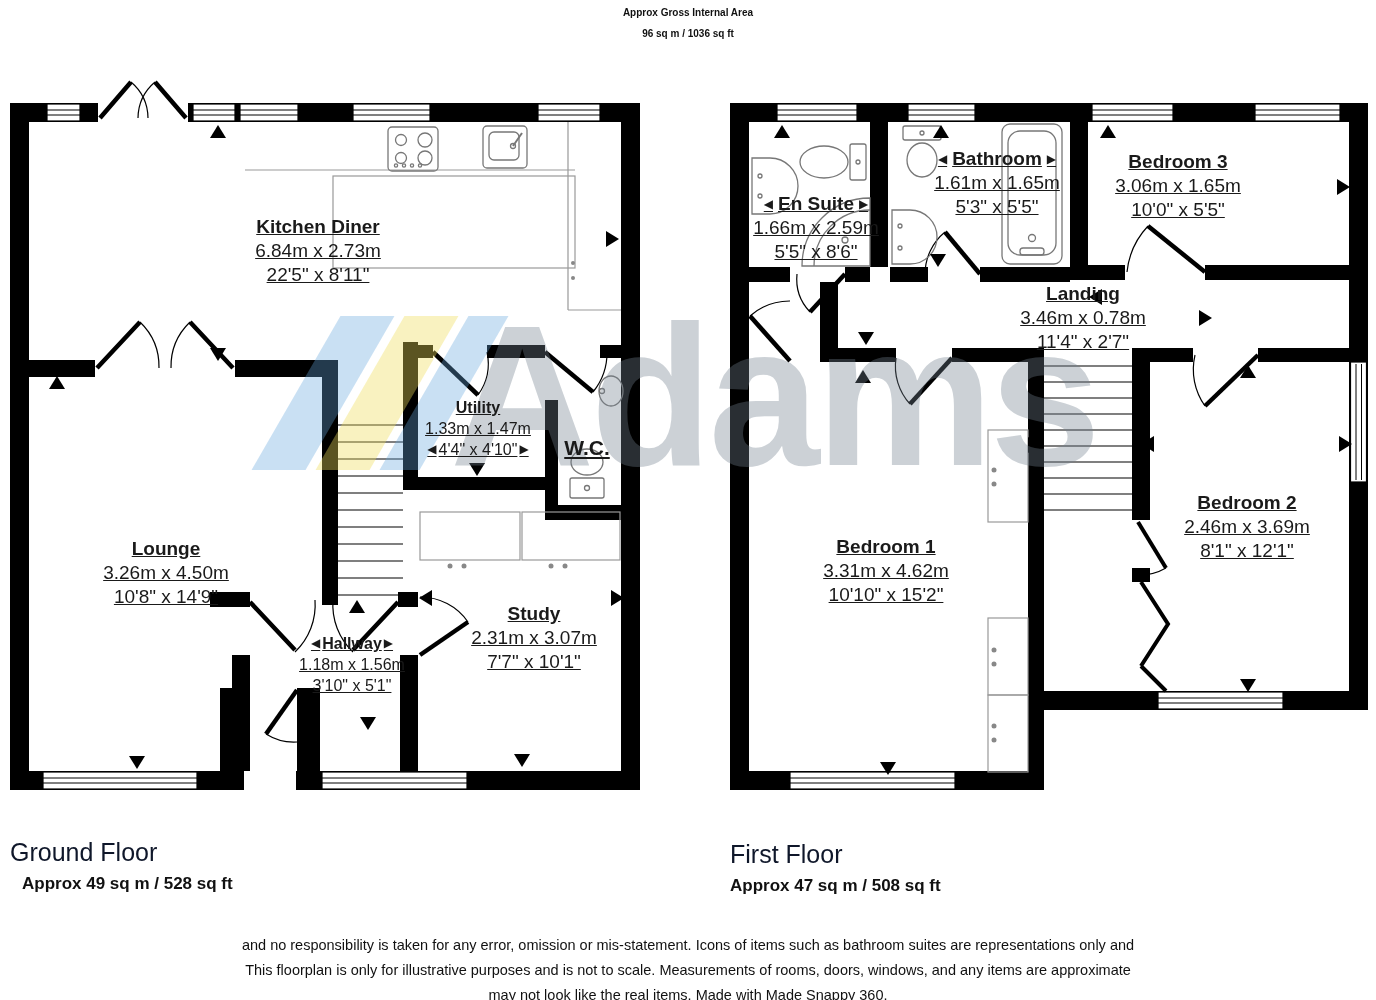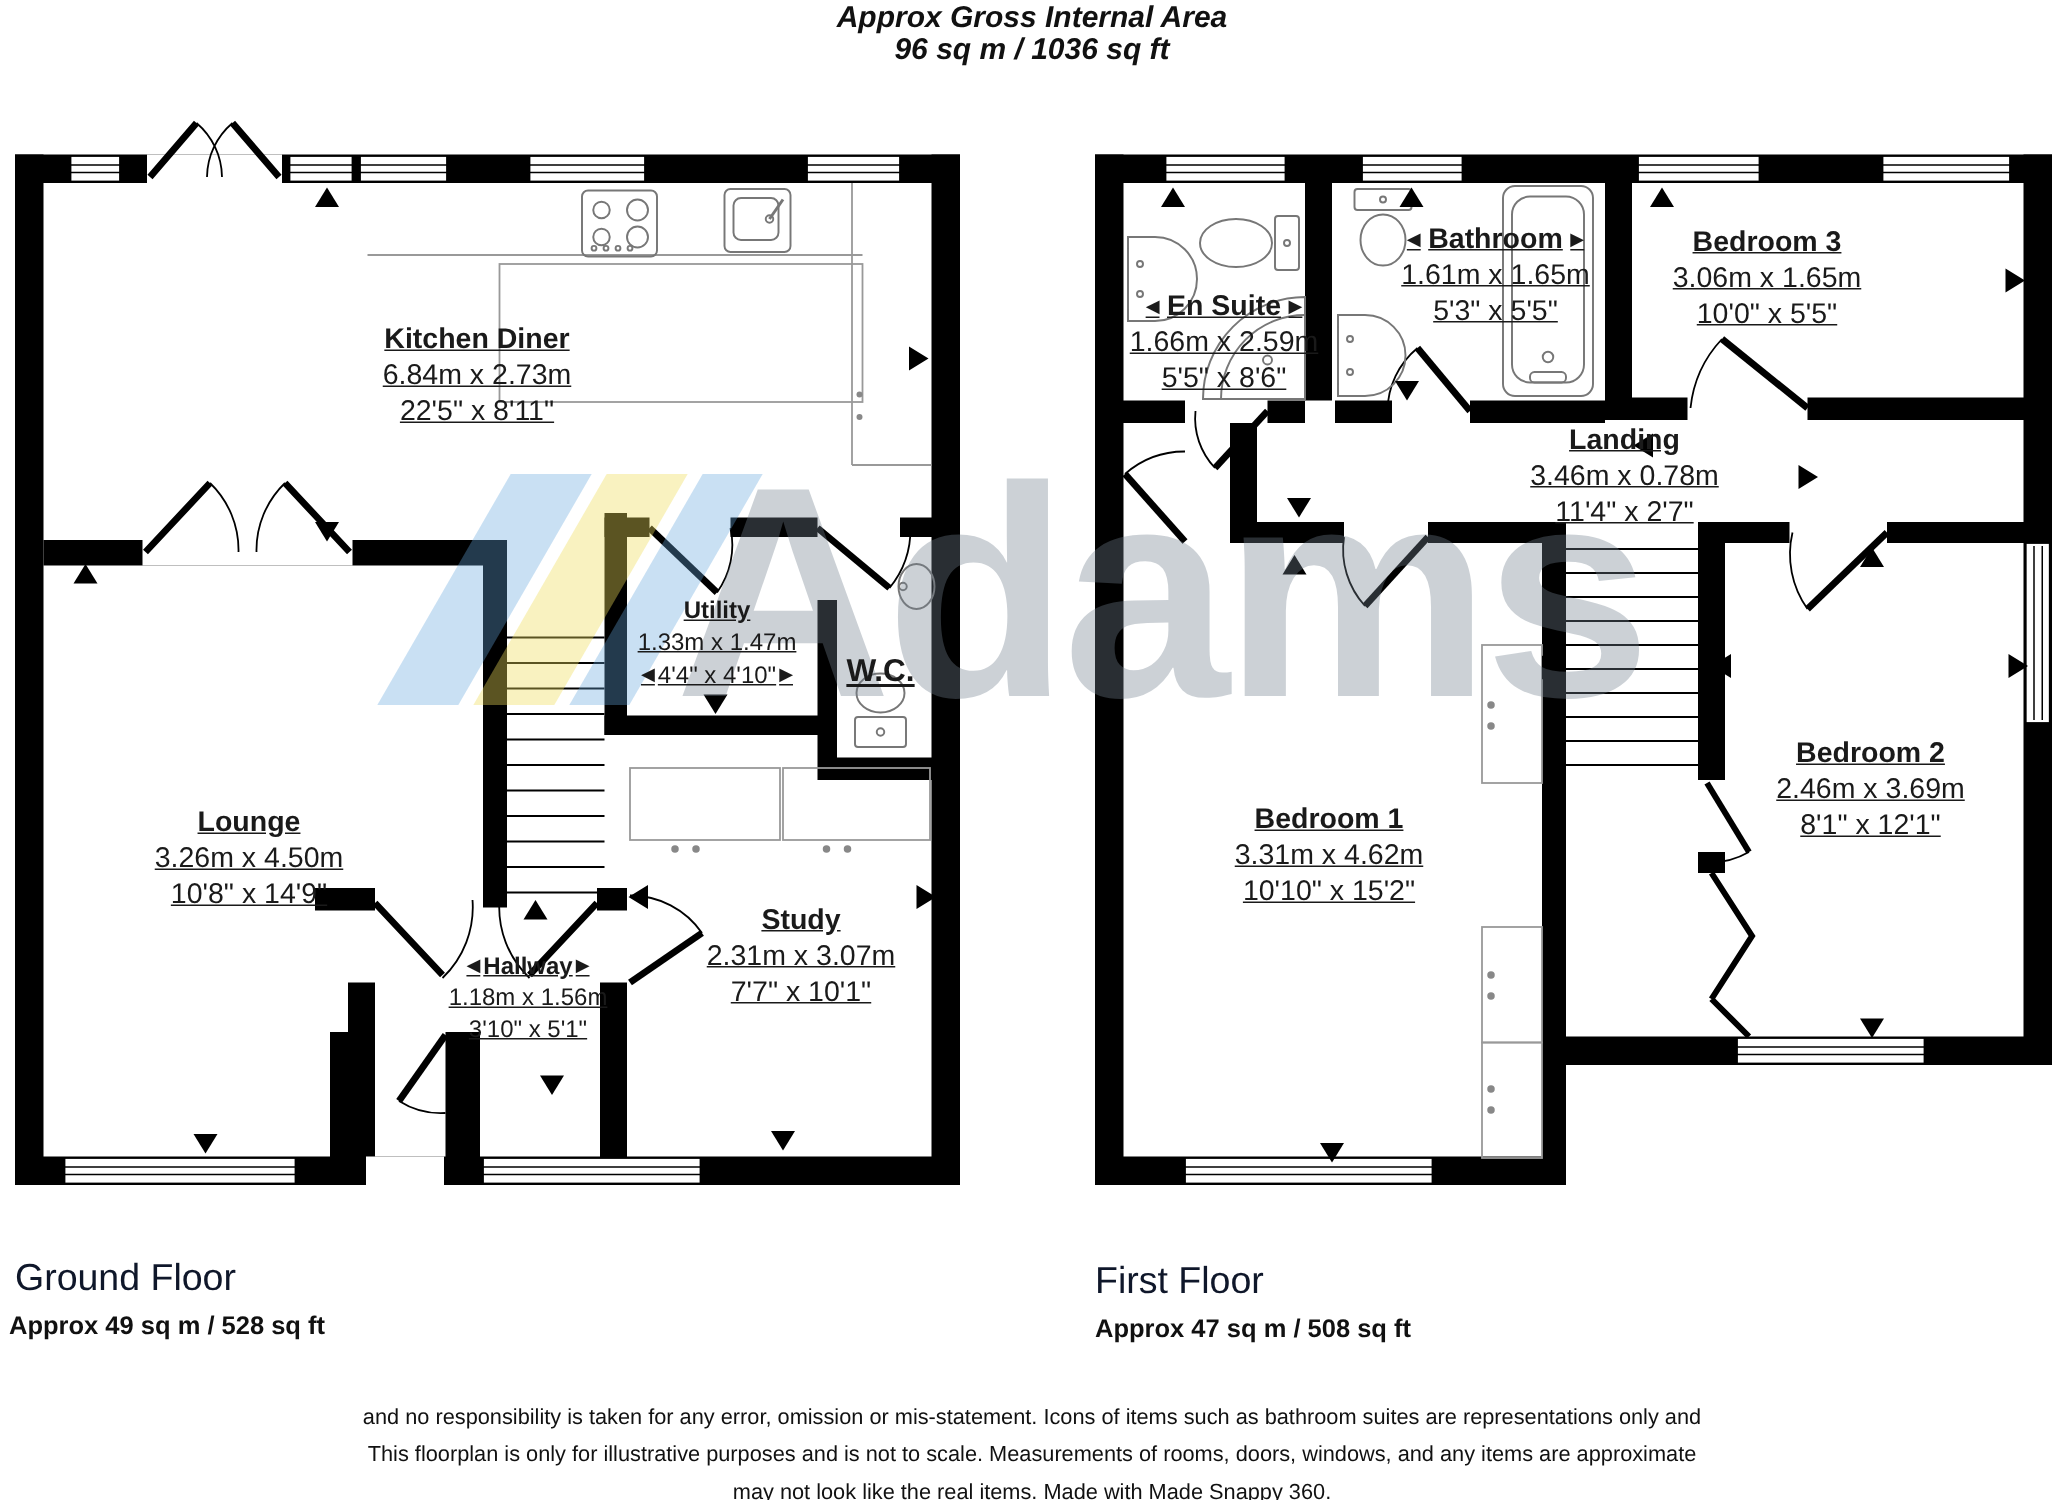--- a/index.html
+++ b/index.html
@@ -5,21 +5,21 @@
   html,body{margin:0;padding:0;background:#fff;font-family:"Liberation Sans",sans-serif;}
   #stage{position:relative;width:1376px;height:1000px;background:#fff;overflow:hidden;}
   #plan-svg{position:absolute;left:0;top:0;z-index:1;}
   .watermark{position:absolute;inset:0;z-index:2;pointer-events:none;}
   .wm-stripe{position:absolute;top:316px;height:154px;width:54px;transform:skewX(-30deg);}
   .wm-blue{background:rgba(100,165,220,.35);}
   .wm-yellow{background:rgba(238,220,90,.38);}
   .wm-text{position:absolute;left:450px;top:296px;font-size:200px;font-weight:bold;line-height:1;
            color:rgba(115,128,140,.36);letter-spacing:-4px;white-space:nowrap;}
   .header{position:absolute;left:0;right:0;top:2px;text-align:center;z-index:3;color:#111;}
-  .header div{font-weight:bold;font-size:20px;line-height:21px;font-style:italic;}
+  .header div{font-weight:bold;font-size:10px;line-height:21px;}
   .room-label{position:absolute;transform:translateX(-50%);text-align:center;color:#1a1a1a;z-index:3;white-space:nowrap;text-decoration:underline;}
   .rname{font-weight:bold;font-size:19px;line-height:24px;}
   .rdim{font-size:19px;line-height:24px;}
   .small .rname{font-size:16px;line-height:21px;}
   .small .rdim{font-size:16px;line-height:21px;}
   .wc .rname{font-size:21px;}
   .aicon{font-size:12px;vertical-align:2px;margin:0 5px;font-weight:normal;}
   .small .aicon{margin:0 2px;}
   .floor-title{position:absolute;font-size:25px;color:#0f172a;z-index:3;}
   .floor-area{position:absolute;font-size:17px;font-weight:bold;color:#111;z-index:3;}
@@ -394,21 +394,21 @@
     <div class="rdim">3.31m x 4.62m</div>
     <div class="rdim">10'10" x 15'2"</div>
   </div>
   <div class="room-label" style="left:1247px;top:491px">
     <div class="rname">Bedroom 2</div>
     <div class="rdim">2.46m x 3.69m</div>
     <div class="rdim">8'1" x 12'1"</div>
   </div>
 
   <div class="floor-title" style="left:10px;top:838px">Ground Floor</div>
-  <div class="floor-area" style="left:6px;top:874px">Approx 49 sq m / 528 sq ft</div>
+  <div class="floor-area" style="left:22px;top:874px">Approx 49 sq m / 528 sq ft</div>
   <div class="floor-title" style="left:730px;top:840px">First Floor</div>
   <div class="floor-area" style="left:730px;top:876px">Approx 47 sq m / 508 sq ft</div>
 
   <div class="disclaimer">
     <div>and no responsibility is taken for any error, omission or mis-statement. Icons of items such as bathroom suites are representations only and</div>
     <div>This floorplan is only for illustrative purposes and is not to scale. Measurements of rooms, doors, windows, and any items are approximate</div>
     <div>may not look like the real items. Made with Made Snappy 360.</div>
   </div>
 
 </div>

